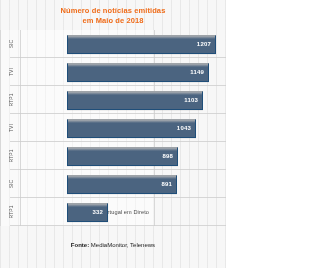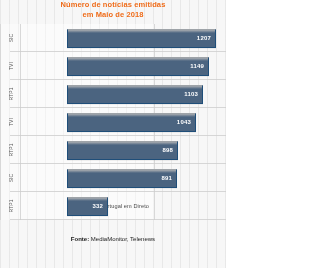--- a/index.html
+++ b/index.html
@@ -33,20 +33,21 @@
     pointer-events: none;
   }
   .chart-title {
     position: relative;
     z-index: 2;
     text-align: center;
     color: #ef6c1a;
     font-weight: bold;
     font-size: 7.5px;
     line-height: 10px;
+    padding-top: 6px;
     letter-spacing: 0.1px;
   }
   .chart-title .line2 { display: block; }
 
   .plot {
     position: relative;
     z-index: 2;
     margin-top: 4px;
     width: 226px;
     height: 204px;

